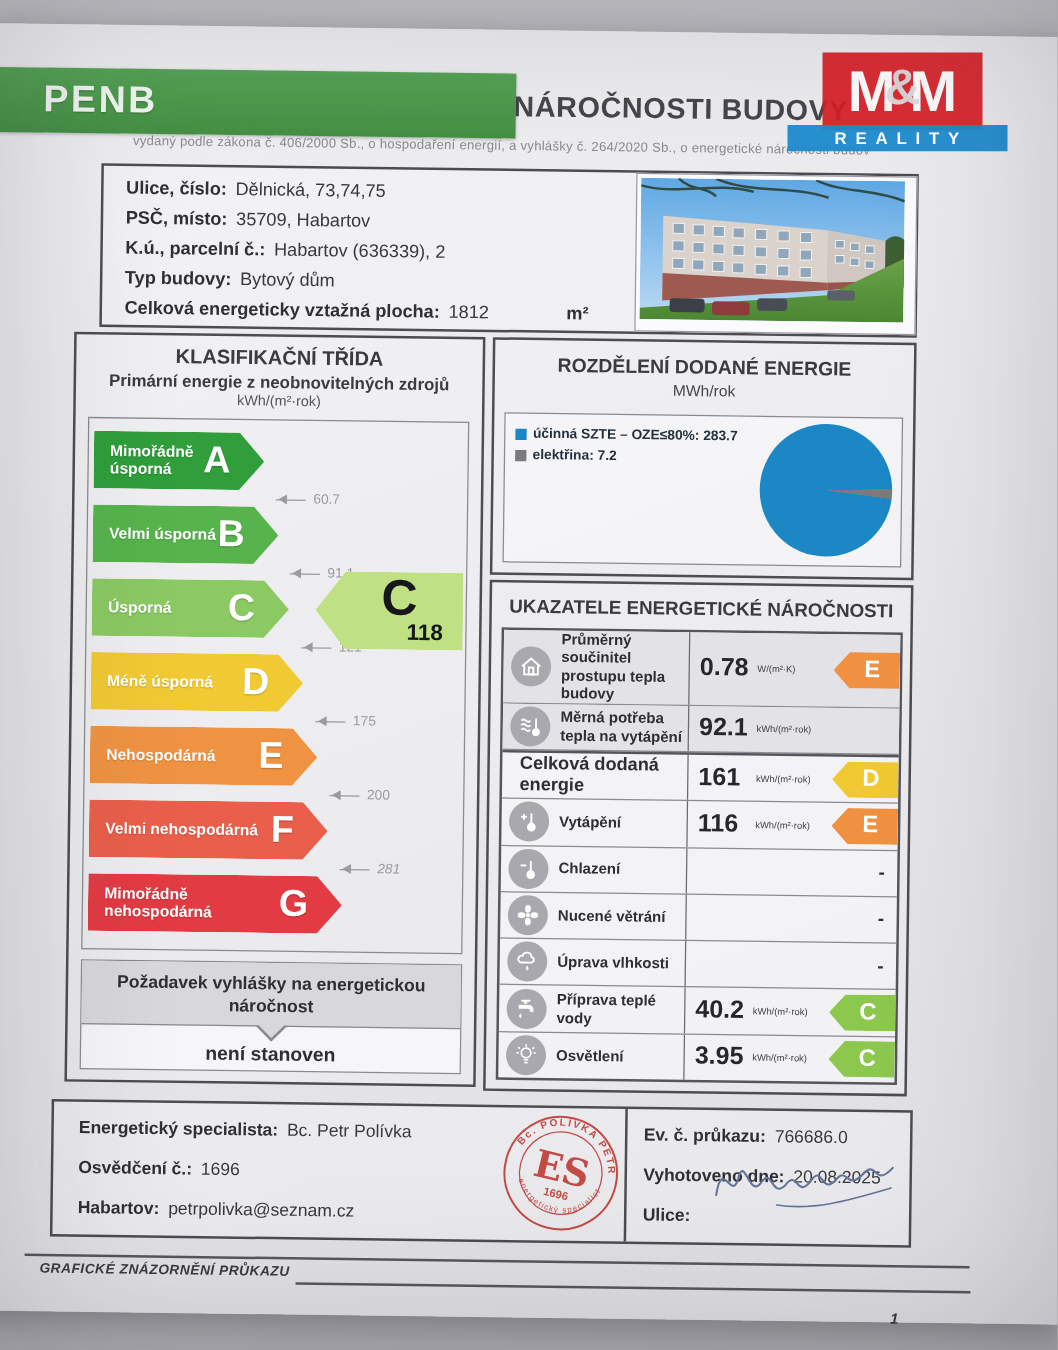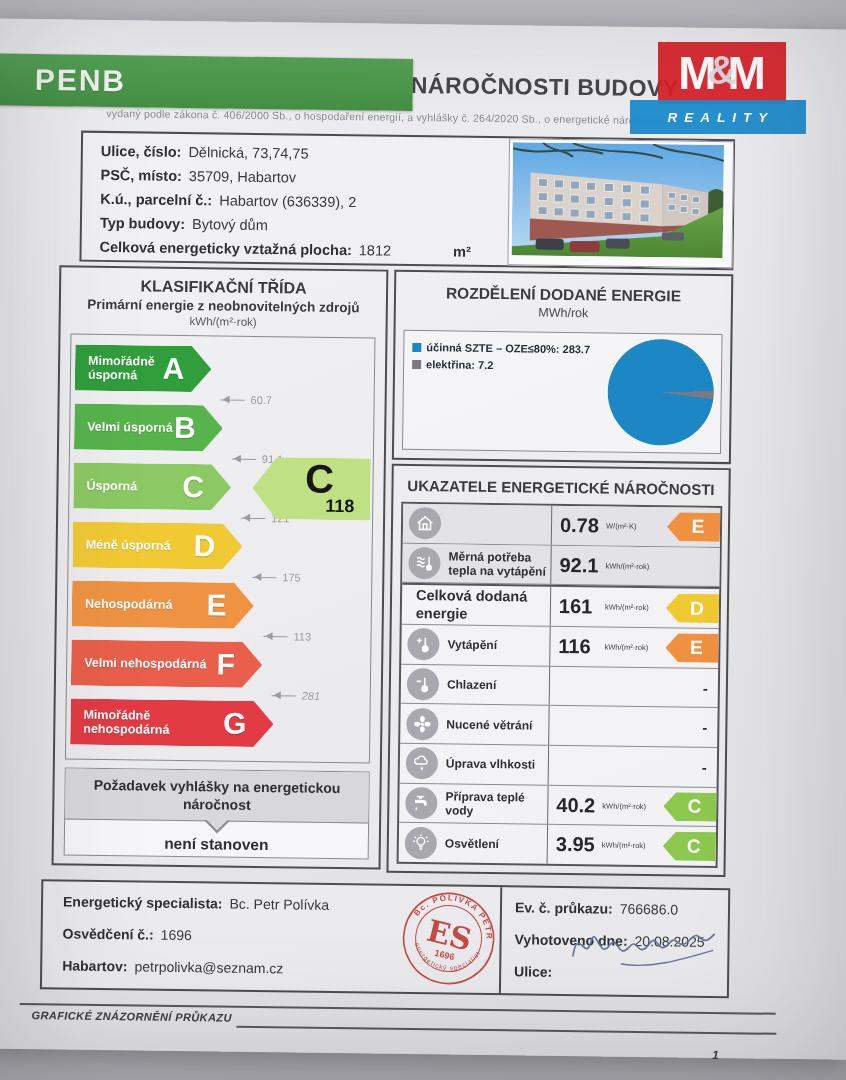--- a/index.html
+++ b/index.html
@@ -21,22 +21,22 @@
   .penb{color:#f2f6f0;font-size:30px;font-weight:bold;letter-spacing:2px;margin-left:52px;
         text-shadow:0 1px 1px rgba(0,0,0,.2);}
   .main-title{left:424px;top:48px;font-size:23px;font-weight:800;color:#46464b;letter-spacing:.5px;white-space:nowrap;}
   .sub-title{left:120px;top:87px;width:625px;font-size:10.5px;color:#8b8b90;letter-spacing:.2px;white-space:nowrap;}
   
   .mmlogo{position:absolute;left:628px;top:40px;width:215px;height:86px;z-index:40;}
   .mm-red{position:absolute;left:30px;top:2px;width:128px;height:62px;background:rgba(216,30,38,.93);
           display:flex;align-items:center;justify-content:center;}
   .mm-red .m{color:#fdfdfd;font-size:46px;font-weight:800;line-height:1;}
   .mm-red .amp{color:#dddde2;font-size:40px;font-weight:800;line-height:1;margin:0 -9px;position:relative;top:-3px;opacity:.95;}
-  .mm-blue{position:absolute;left:2px;top:60px;width:176px;height:34px;background:rgba(28,140,206,.95);
-           display:flex;align-items:center;justify-content:center;font-style:italic;}
+  .mm-blue{position:absolute;left:2px;top:60px;width:176px;height:21px;background:rgba(28,140,206,.95);
+           display:flex;align-items:center;justify-content:center;}
   .mm-blue span{color:#fff;font-size:13.5px;font-weight:800;letter-spacing:7px;padding-left:6px;}
   
   .info-box{left:95px;top:111px;width:650px;height:127px;border:2px solid #4c4c52;background:rgba(250,250,252,.35);}
   .info-row{position:absolute;left:18px;font-size:14.5px;color:#38383d;white-space:nowrap;}
   .info-row b{color:#2f2f34;margin-right:7px;}
   .info-unit{margin-left:62px;color:#2f2f34;font-weight:bold;}
   .photo{left:523px;top:113px;width:217px;height:119px;border:1px solid #9a99a0;background:#fbfafc;padding:3px;}
   
   .panel{border:2px solid #4c4c52;background:rgba(250,250,252,.25);}
   .cls-panel{left:75px;top:246px;width:325px;height:596px;}
@@ -229,21 +229,21 @@
         <div class="thr" style="left:172px;top:175px;">
             <span class="tline"></span>
             <span class="tnum">121</span>
           </div>
         <div class="thr" style="left:184px;top:234px;">
             <span class="tline"></span>
             <span class="tnum">175</span>
           </div>
         <div class="thr" style="left:196px;top:293px;">
             <span class="tline"></span>
-            <span class="tnum">113</span>
+            <span class="tnum">200</span>
           </div>
         <div class="thr" style="left:205px;top:352px;font-style:italic;">
             <span class="tline"></span>
             <span class="tnum">281</span>
           </div>
 
         <div class="marker" style="background-color: rgb(192, 225, 131);">
           <span class="mletter">C</span>
           <span class="mvalue">118</span>
         </div>
@@ -279,20 +279,21 @@
 
         <div class="irow gray">
           <div class="icell">
               <span class="icirc">
                 <svg width="20" height="20" viewBox="0 0 22 22" fill="none" stroke="#fff" stroke-width="1.7">
                   <path d="M3,11 L11,4 L19,11"></path>
                   <path d="M5,10 V18 H17 V10"></path>
                   <rect x="9" y="12" width="4" height="6"></rect>
                 </svg>
               </span>
+              <span class="ilabel">Průměrný součinitel prostupu tepla budovy</span>
             </div>
           <div class="vcell">
               <span class="ival">0.78</span>
               <span class="iunit">W/(m²·K)</span>
               <span class="badge" style="background-color: rgb(239, 145, 64);">E</span>
             </div>
         </div>
 
         <div class="irow gray">
           <div class="icell">

